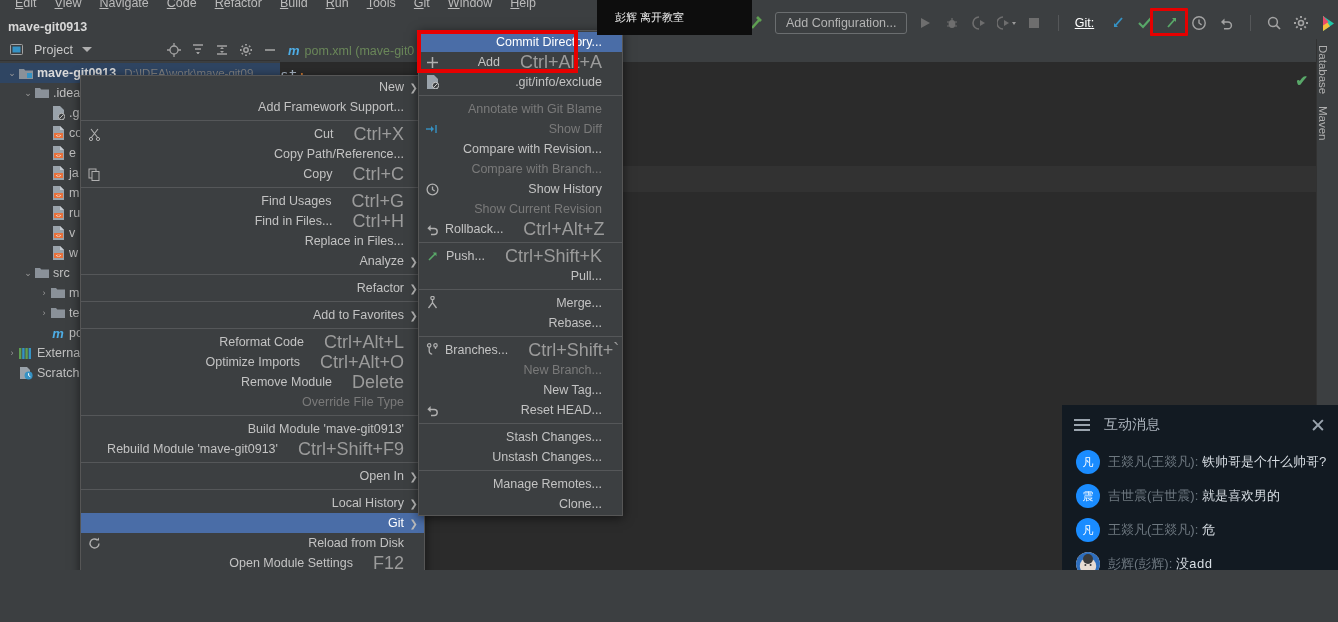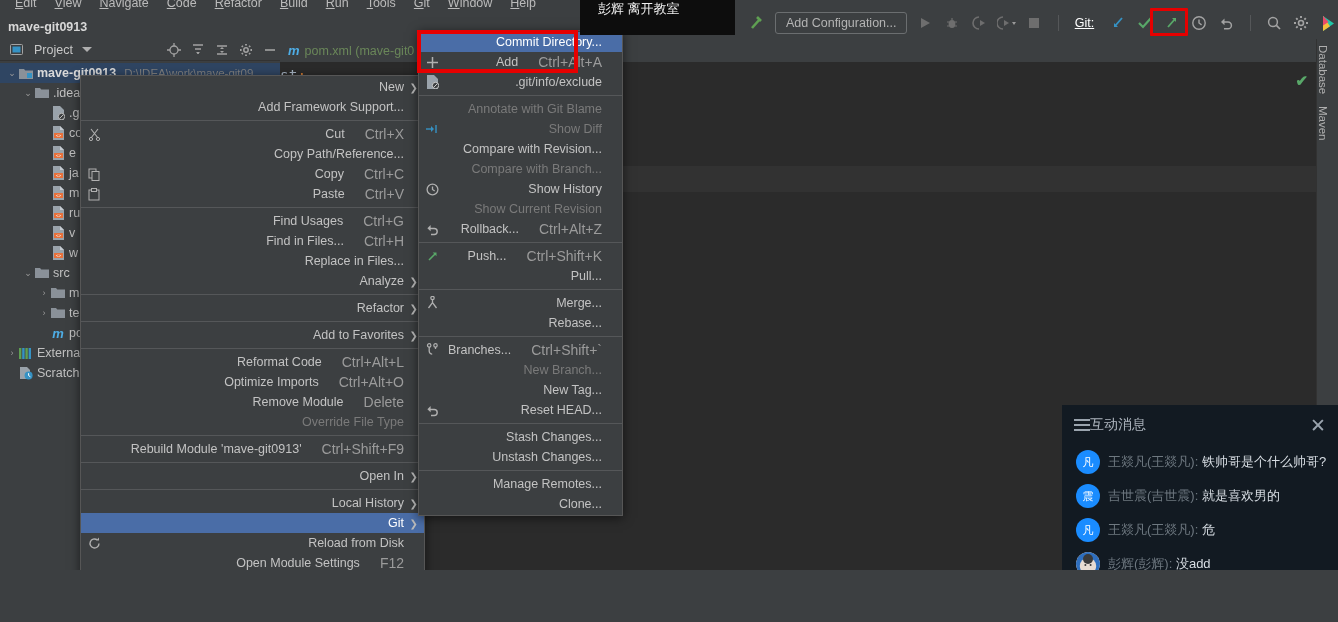--- a/index.html
+++ b/index.html
@@ -94,70 +94,70 @@
     background:#3C3F41; border-left:1px solid #323232;
   }
   .vtab {
     writing-mode:vertical-rl; font-size:11.5px; color:#AFAFAF;
     padding:6px 0; display:flex; align-items:center; gap:4px;
   }
   .okcheck { position:absolute; right:30px; top:33px; color:#59A869; font-size:15px; font-weight:bold; }
 
   
   .blackpop {
-    position:absolute; top:0px; left:580px; width:155px; height:35px;
-    background:#0D0D0D; color:#F0F0F0; font-size:13px;
-    display:flex; padding-left:18px; z-index:50;
+    position:absolute; top:0px; left:597px; width:155px; height:35px;
+    background:#0D0D0D; color:#F0F0F0; font-size:11px;
+    display:flex; align-items:center; padding-left:18px; z-index:50;
   }
 
   
   .ctxmenu {
     position:absolute; background:#3C3F41; border:1px solid #565656;
     box-shadow:0 2px 10px rgba(0,0,0,.55); z-index:40; padding:1px 0;
   }
   .citem {
     height:20px; display:flex; align-items:center; padding:0 6px 0 0;
     font-size:12.5px; color:#C3C3C3; white-space:nowrap;
   }
   .citem.sel { background:#4A6DA7; color:#FFFFFF; }
   .citem.dis { color:#7A7A7A; }
   .citem .cico { width:26px; flex:0 0 26px; display:flex; align-items:center; justify-content:center; }
   .citem .clab { flex:1;text-align:right; }
-  .citem .ckey { color:#9B9B9B; margin-left:20px; font-size:14px; }
+  .citem .ckey { color:#9B9B9B; margin-left:20px; font-size:18px; }
   .citem .carrow { width:14px; text-align:right; color:#BBBBBB; font-size:10px; }
   .csep { height:1px; background:#555759; margin:3px 0; }
 
   #menu1 { left:80px; top:75px; width:345px; }
   #menu2 { left:418px; top:30px; width:205px; }
 
   .redbox-menu {
     position:absolute; left:417px; top:30px; width:161px; height:43px;
     border:4px solid #E60000; z-index:70;
   }
 
   
   .chat {
     position:absolute; left:1062px; top:405px; width:276px; height:217px;
     background:#121A22; z-index:55; overflow:hidden;
   }
-  .chat-head { height:40px; display:flex; align-items:center; padding:0 12px; }
+  .chat-head { height:40px; display:flex; align-items:center; padding:0 12px; gap:14px; }
   .burger { display:flex; flex-direction:column; gap:3px; }
   .burger span { display:block; width:16px; height:2px; background:#9AA4AE; }
   .chat-title { font-size:14px; color:#AEB6BF; flex:1; }
   .xclose { color:#9AA4AE; font-size:19px; line-height:1; }
   .msg { display:flex; align-items:center; gap:8px; padding:3px 10px 3px 14px; height:34px; }
   .ava {
     width:24px; height:24px; border-radius:50%; flex:0 0 24px;
     display:flex; align-items:center; justify-content:center;
     font-size:11px; color:#FFFFFF; background:#1A8CFF; overflow:hidden;
   }
   .ava.photo { background:#C9C3BC; color:#3A3A3A; font-size:9px; }
   .msgtxt { font-size:13px; white-space:nowrap; overflow:hidden; }
   .msgtxt .who { color:#6E7880;margin-top:40px; }
-  .msgtxt .body { color:#D8DEE4; }
+  .msgtxt .body { color:#D8DEE4;font-family:Liberation Mono, monospace; }
 </style>
 </head>
 <body>
 
 <div id="root">
 
   <div class="menubar" id="menubar">
       <div class="mi"><u>E</u>dit</div>
       <div class="mi"><u>V</u>iew</div>
       <div class="mi"><u>N</u>avigate</div>
@@ -575,31 +575,20 @@
         <span class="cico">
           <svg width="13" height="13" viewBox="0 0 13 13">
             <rect x="1" y="1" width="7" height="9" stroke="#B0B0B0" fill="none"></rect>
             <rect x="4" y="3.5" width="7" height="9" stroke="#B0B0B0" fill="#3C3F41"></rect>
           </svg>
         </span>
         <span class="clab">Copy</span>
         <span class="ckey">Ctrl+C</span>
         <span class="carrow"></span>
       </div>
-      <div class="citem">
-        <span class="cico">
-          <svg width="12" height="13" viewBox="0 0 12 13">
-            <rect x="1" y="2" width="10" height="10" stroke="#B0B0B0" fill="none"></rect>
-            <rect x="3.5" y="0.5" width="5" height="3" stroke="#B0B0B0" fill="#3C3F41"></rect>
-          </svg>
-        </span>
-        <span class="clab">Paste</span>
-        <span class="ckey">Ctrl+V</span>
-        <span class="carrow"></span>
-      </div>
       <div class="csep"></div>
       <div class="citem">
         <span class="cico"></span>
         <span class="clab">Find Usages</span>
         <span class="ckey">Ctrl+G</span>
         <span class="carrow"></span>
       </div>
       <div class="citem">
         <span class="cico"></span>
         <span class="clab">Find in Files...</span>
@@ -646,20 +635,25 @@
         <span class="clab">Remove Module</span>
         <span class="ckey">Delete</span>
         <span class="carrow"></span>
       </div>
       <div class="citem dis">
         <span class="cico"></span>
         <span class="clab">Override File Type</span>
         <span class="carrow"></span>
       </div>
       <div class="csep"></div>
+      <div class="citem">
+        <span class="cico"></span>
+        <span class="clab">Build Module 'mave-git0913'</span>
+        <span class="carrow"></span>
+      </div>
       <div class="citem">
         <span class="cico"></span>
         <span class="clab">Rebuild Module 'mave-git0913'</span>
         <span class="ckey">Ctrl+Shift+F9</span>
         <span class="carrow"></span>
       </div>
       <div class="csep"></div>
       <div class="citem">
         <span class="cico"></span>
         <span class="clab">Open In</span>

